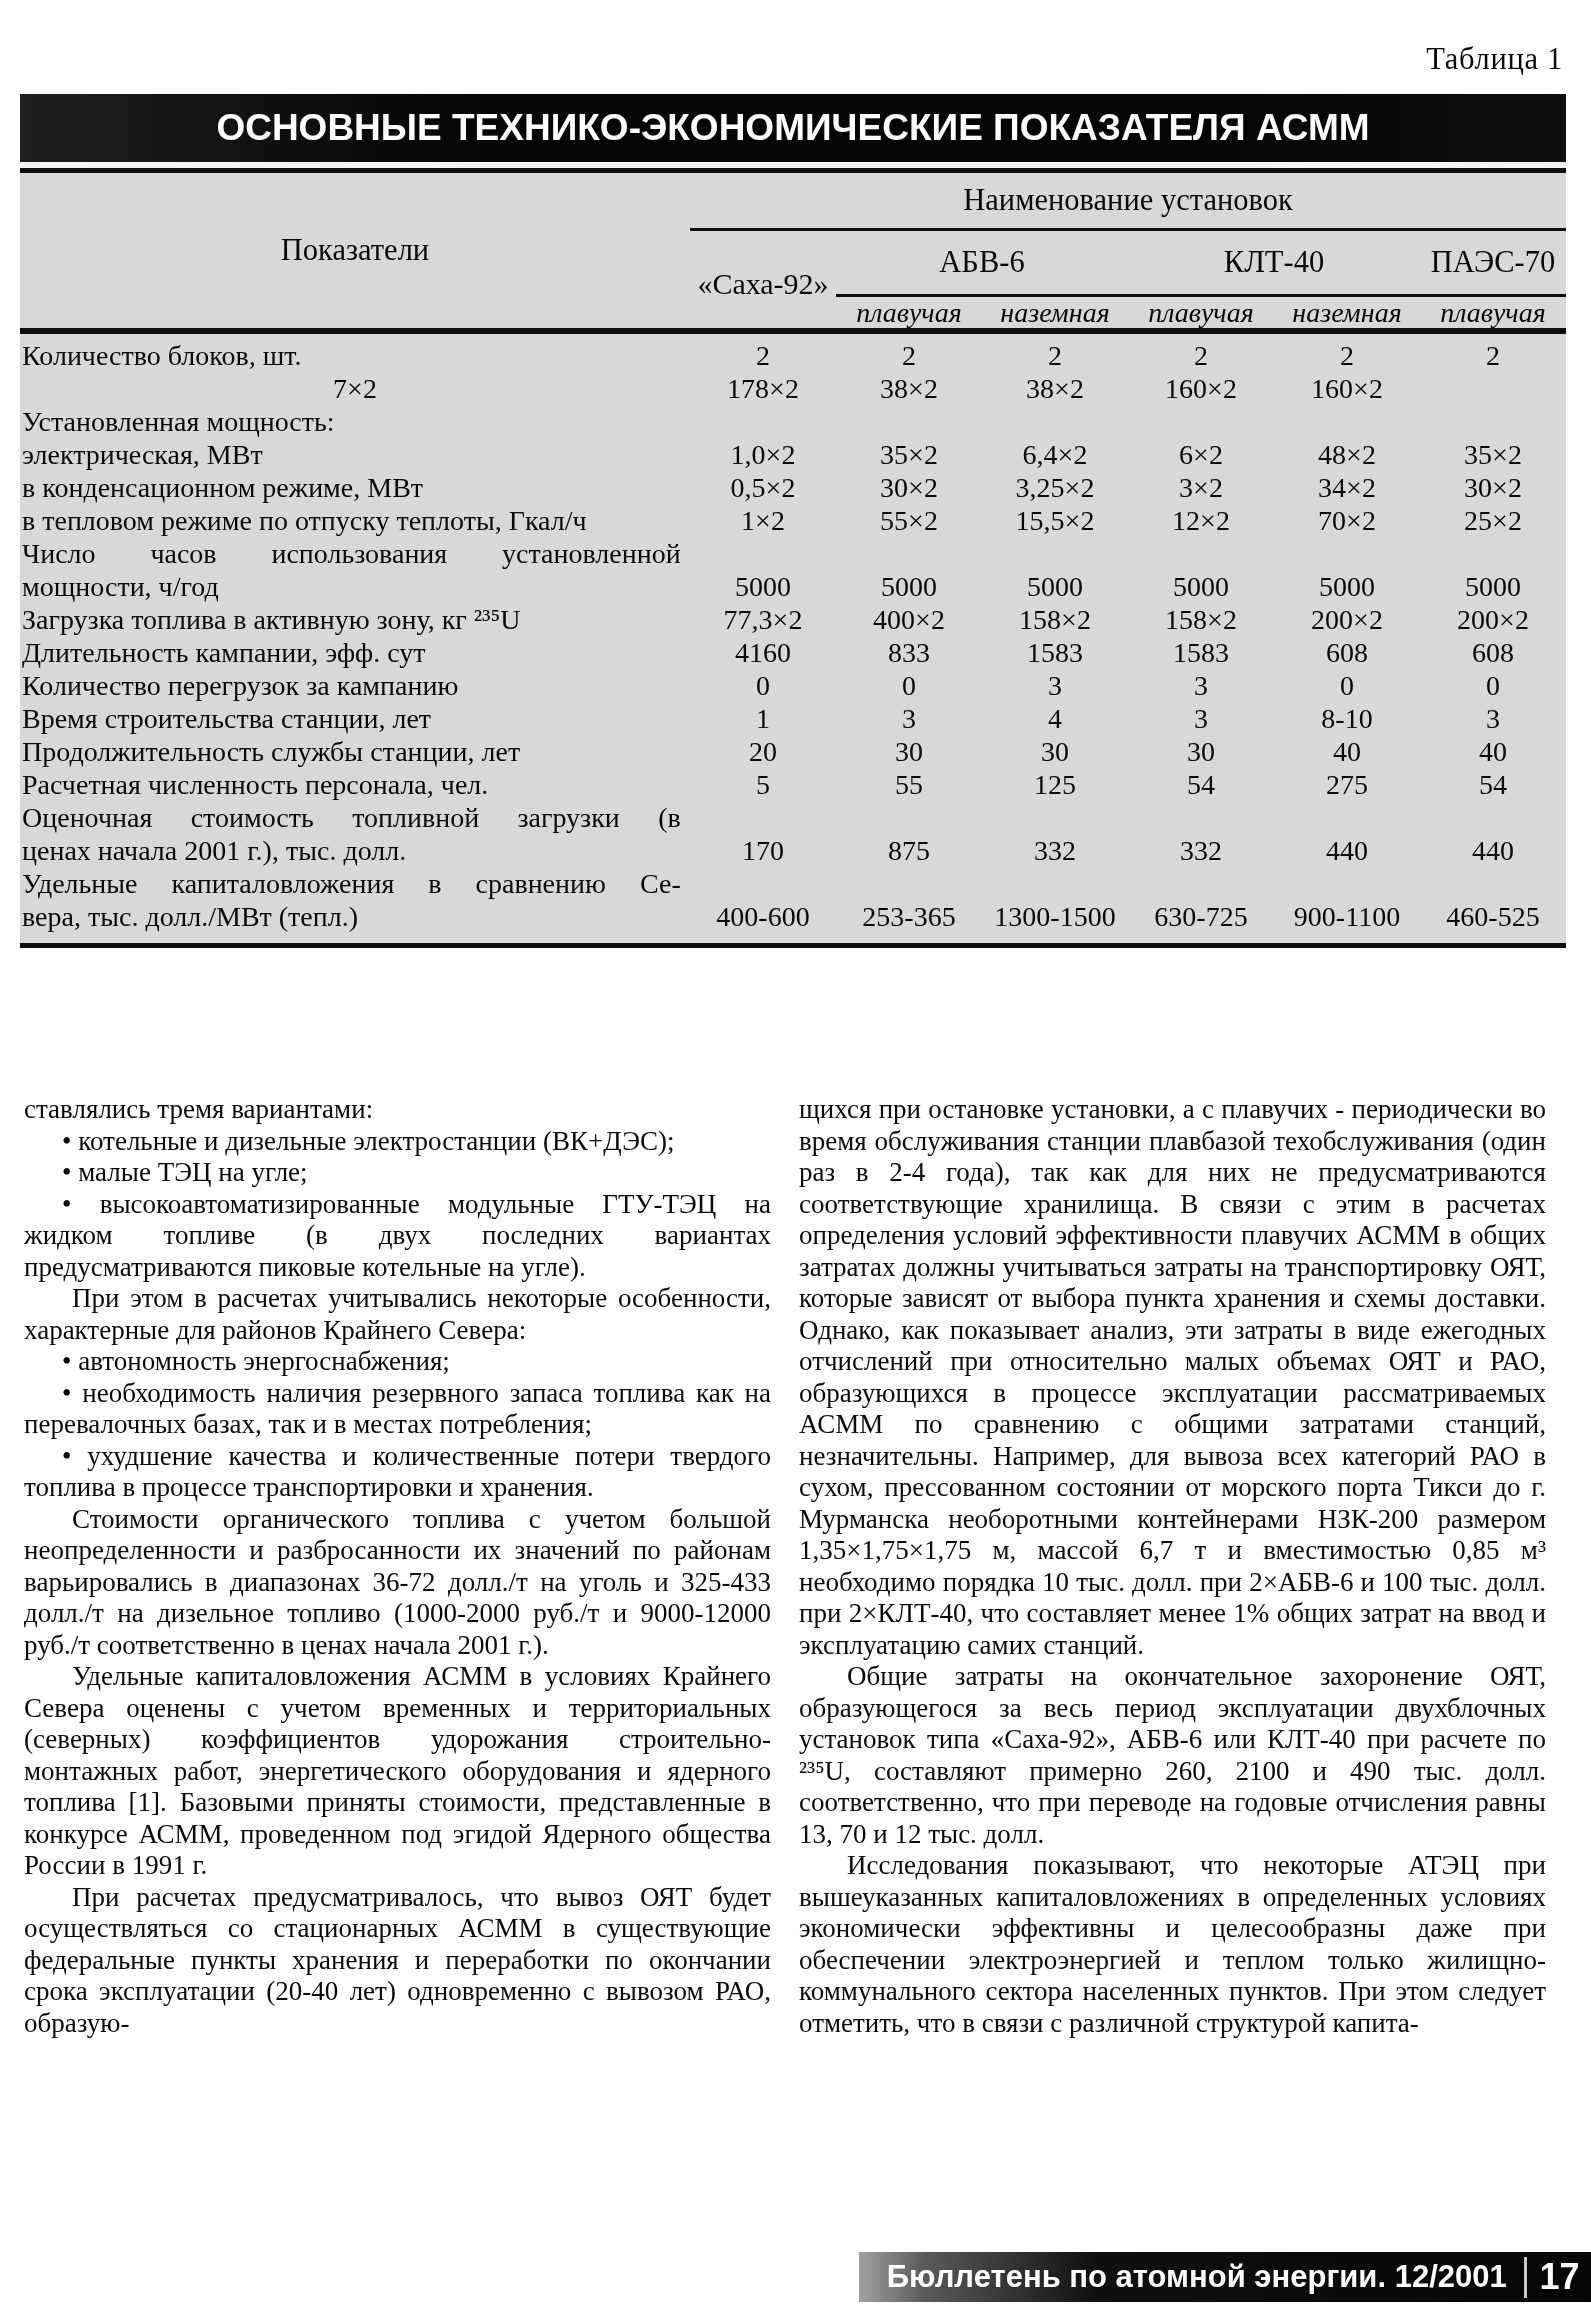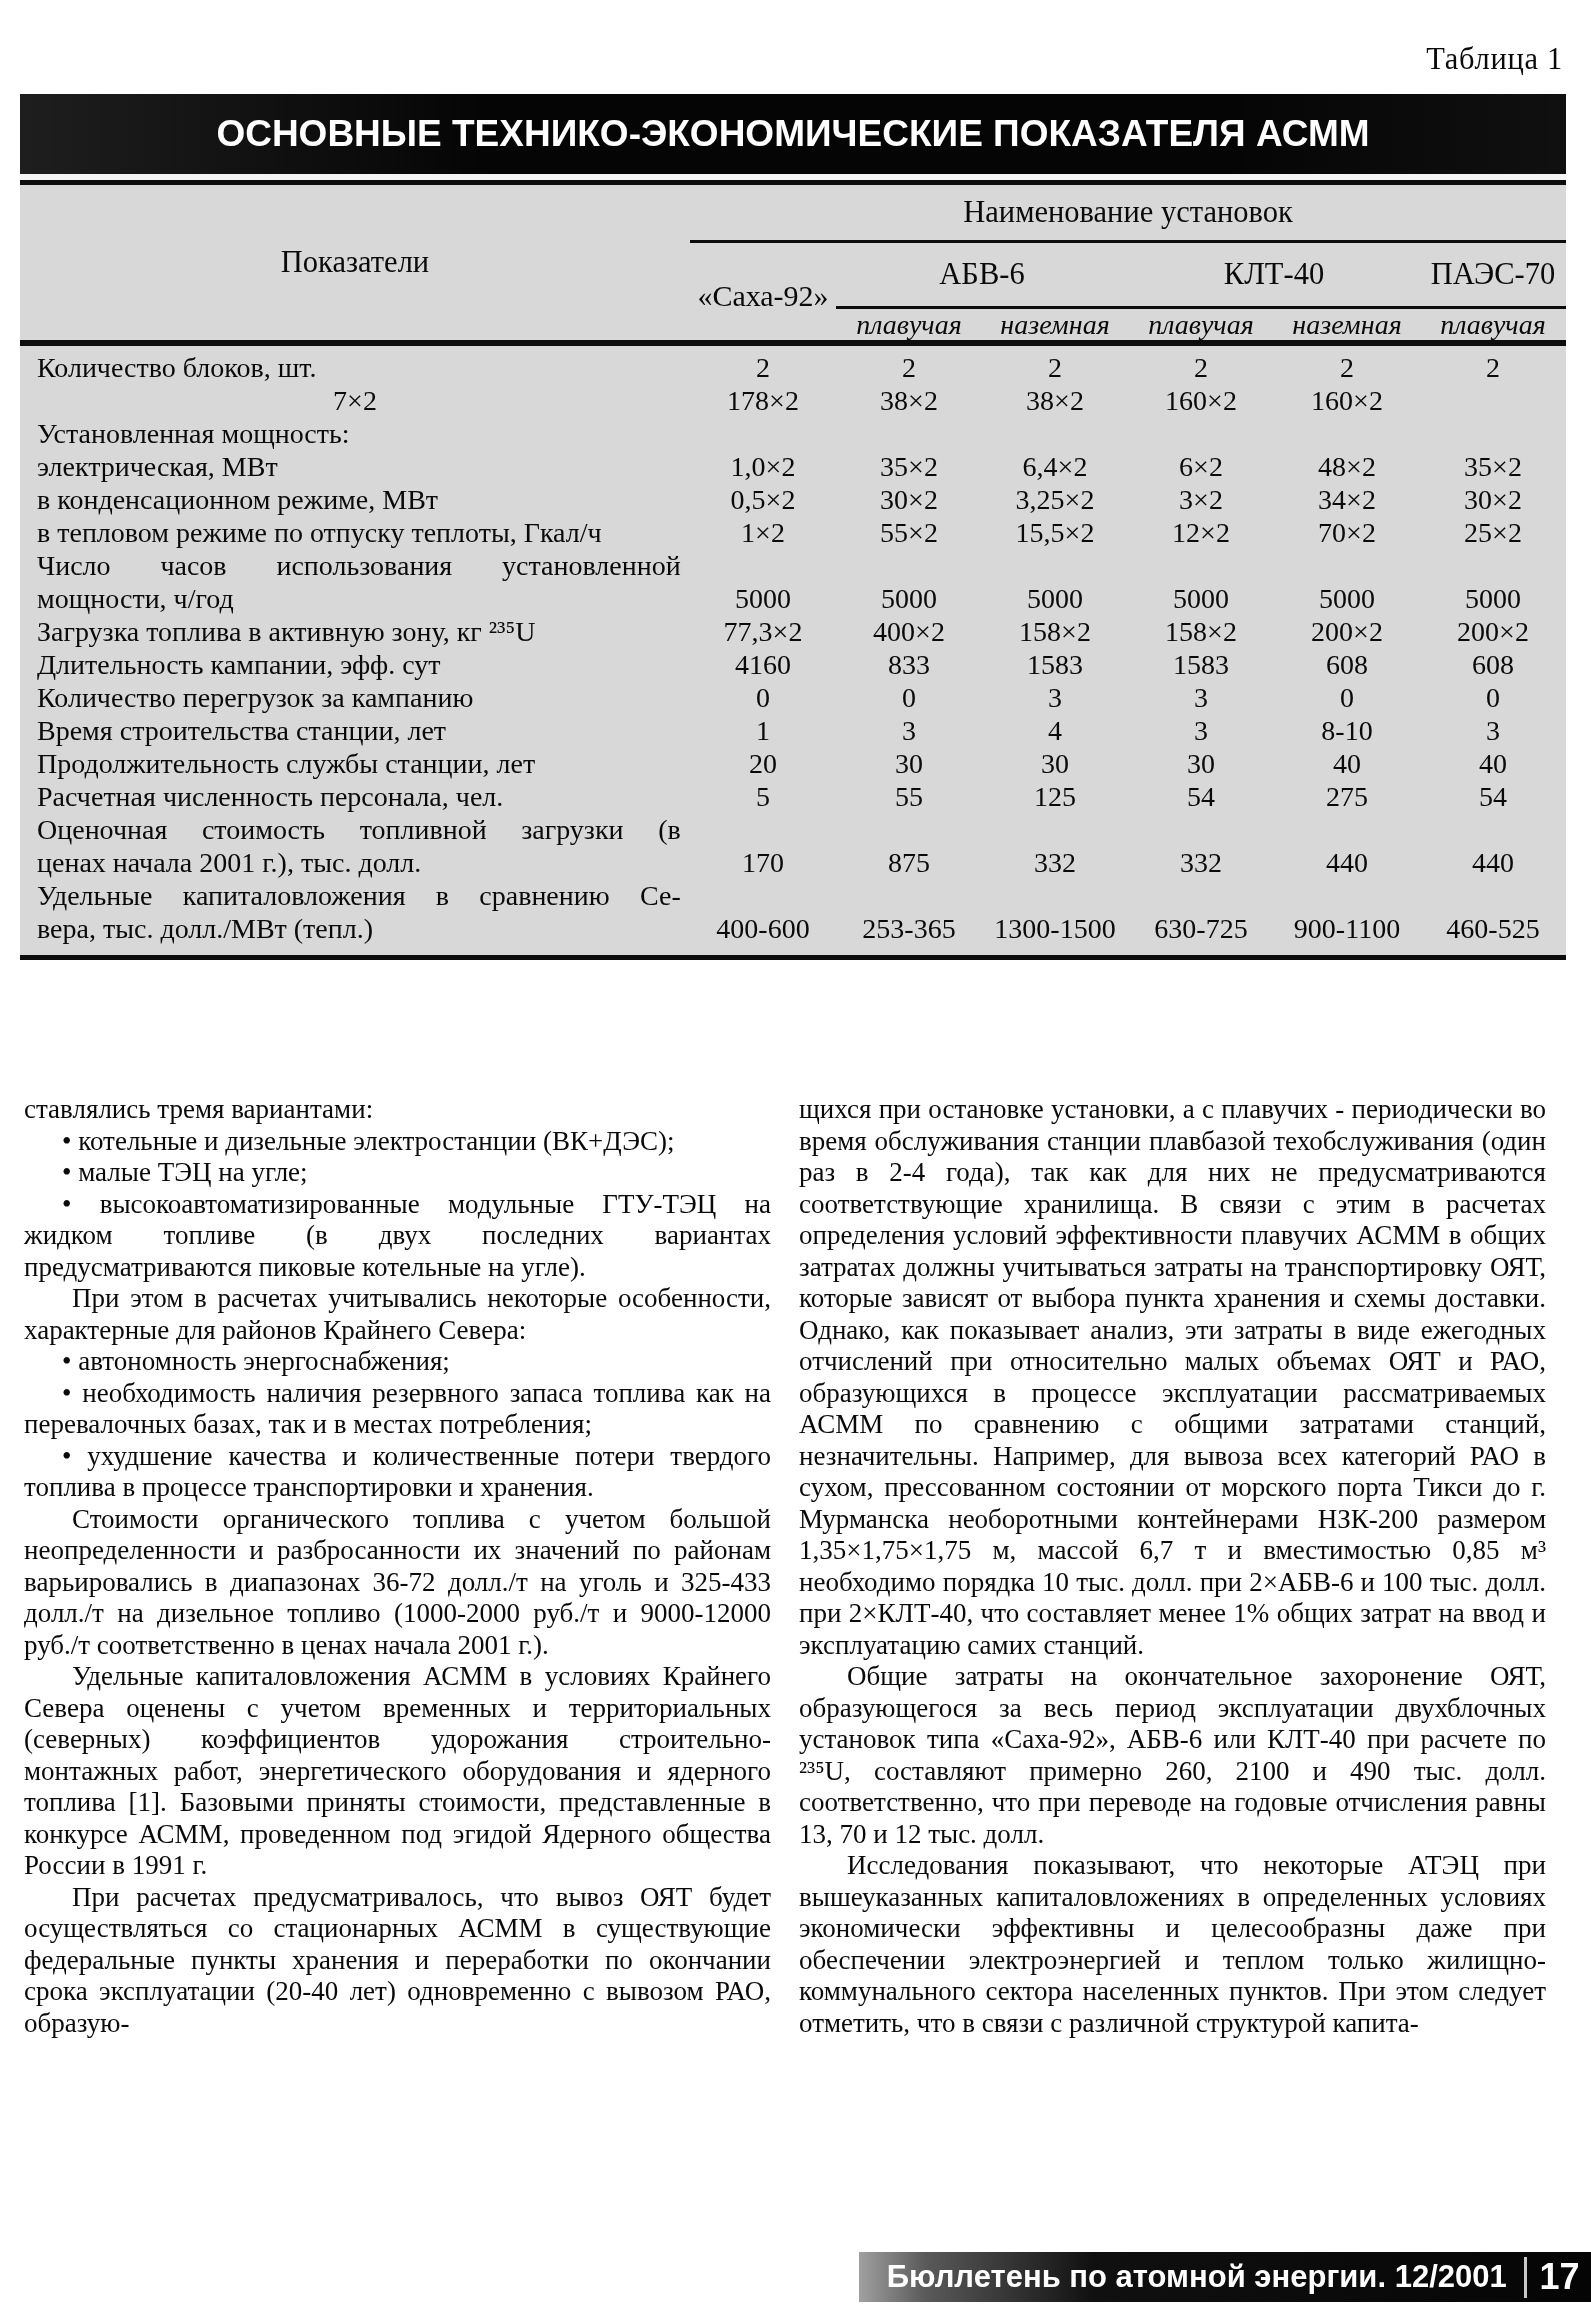--- a/index.html
+++ b/index.html
@@ -7,21 +7,21 @@
     width:1592px;height:2307px;position:relative;background:#ffffff;color:#0a0a0a;
     font-family:"Liberation Serif","DejaVu Serif",serif;overflow:hidden;
   }
   
   .caption{
     position:absolute;top:42px;right:29px;font-size:30.5px;letter-spacing:0.7px;
   }
   
   .table-wrap{position:absolute;left:20px;top:94px;width:1546px;}
   .title-bar{
-    height:80px;background:linear-gradient(90deg,#1e1e1e 0%,#050505 30%,#050505 78%,#101010 100%);
+    height:68px;background:linear-gradient(90deg,#1e1e1e 0%,#050505 30%,#050505 78%,#101010 100%);
     display:flex;align-items:center;justify-content:center;
     color:#ffffff;font-family:"Liberation Sans","DejaVu Sans",sans-serif;
     font-weight:bold;font-size:37px;letter-spacing:0px;white-space:nowrap;
   }
   .bar-gap{height:6px;background:#f4f4f4;}
   .top-rule{height:4.6px;background:#0d0d0d;}
   .grid-head{
     display:grid;grid-template-columns:670px repeat(6,1fr);
     grid-template-rows:58px 66px 31px;
     background:#d8d8d8;border-bottom:6px solid #0d0d0d;
@@ -29,21 +29,21 @@
   .h-indicators{grid-area:1/1/4/2;display:flex;align-items:center;justify-content:center;font-size:30.5px;}
   .h-group{grid-area:1/2/2/8;display:flex;align-items:center;justify-content:center;
     font-size:30.5px;border-bottom:3.3px solid #0d0d0d;}
   .h-saha{grid-area:2/2/4/3;display:flex;align-items:center;justify-content:center;font-size:30px;padding-top:9.3px;}
   .h-plant{display:flex;align-items:center;justify-content:center;font-size:30.5px;border-bottom:3.3px solid #0d0d0d;}
   .h-abv{grid-area:2/3/3/5;} .h-klt{grid-area:2/5/3/7;} .h-paes{grid-area:2/7/3/8;}
   .h-sub{grid-area:3/3/4/8;display:grid;grid-template-columns:repeat(5,1fr);}
   .h-sub-cell{display:flex;align-items:center;justify-content:center;font-size:28px;font-style:italic;}
   .tbody{background:#d8d8d8;border-bottom:5.3px solid #0d0d0d;padding:5.3px 0 10.6px;}
   .trow{display:grid;grid-template-columns:670px repeat(6,1fr);align-items:end;}
-  .cell-label{padding-left:17px;padding-right:9.3px;font-size:28px;line-height:33px;}
+  .cell-label{padding-left:2px;padding-right:9.3px;font-size:28px;line-height:33px;}
   .lbl-line{min-height:33px;}
   .lbl-line.fill{text-align:justify;text-align-last:justify;}
   .cell-val{text-align:center;font-size:28px;line-height:33px;white-space:nowrap;}
   
   .article{position:absolute;top:1094px;left:24px;width:1549px;display:flex;gap:28px;align-items:flex-end;}
   .colm{width:747px;font-size:27px;line-height:31.5px;text-align:justify;}
   .para{margin:0;}
   .para.indent{text-indent:48px;}
   .para.bullet{text-indent:38px;}
   .para.flush{text-indent:0;}

